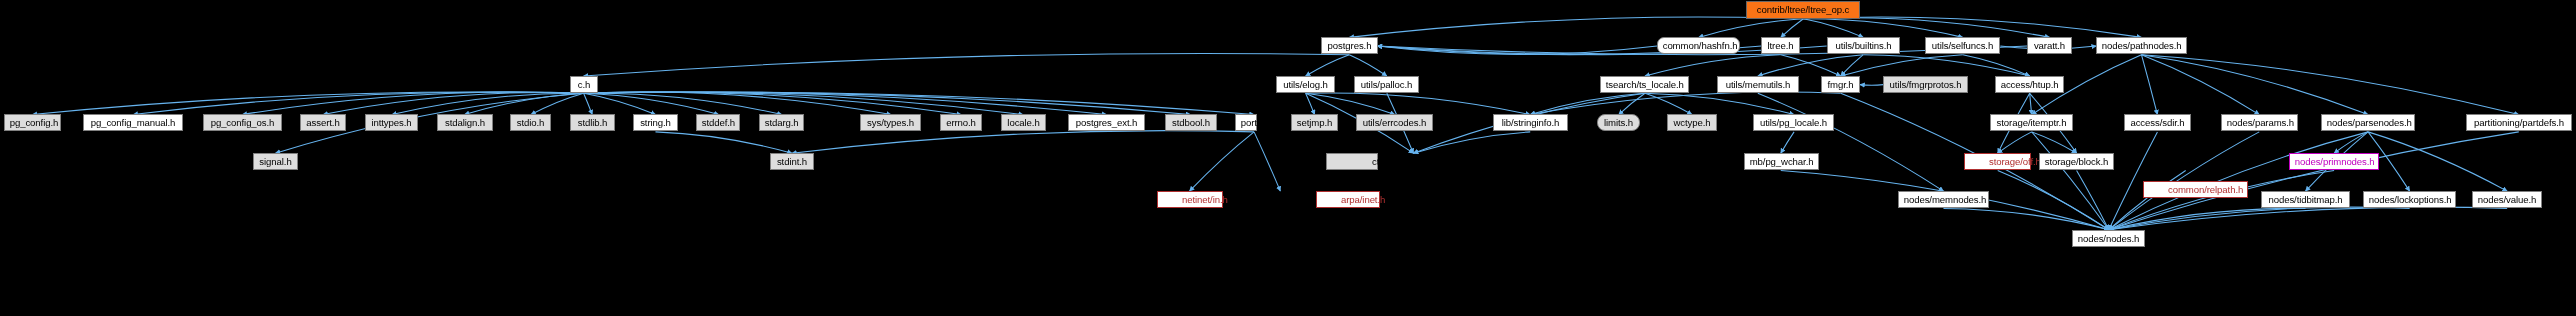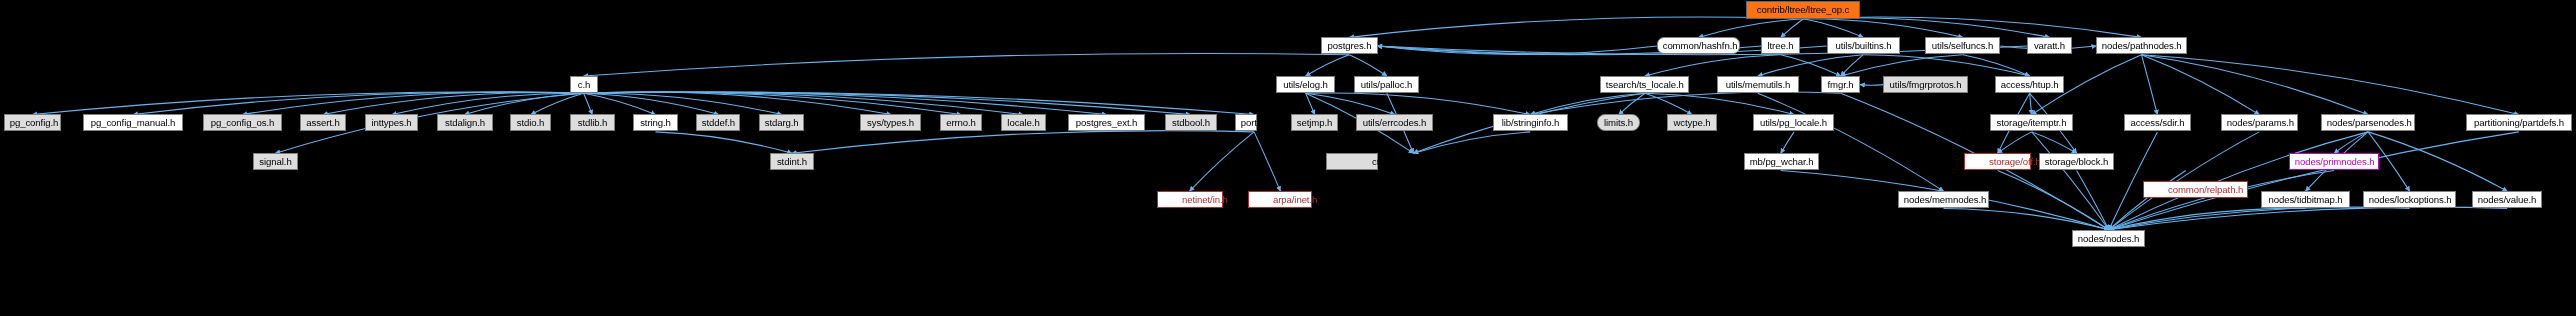--- a/index.html
+++ b/index.html
@@ -205,21 +205,21 @@
       <div class="node" style="left: 2466px; top: 114px; width: 106px;">partitioning/partdefs.h</div>
       <div class="node sys" style="left: 253px; top: 153px; width: 45px;">signal.h</div>
       <div class="node sys" style="left: 770px; top: 153px; width: 44px;">stdint.h</div>
       <div class="node sys" style="left: 1326px; top: 153px; width: 41px; padding-left: 45px;">ctype.h</div>
       <div class="node" style="left: 1744px; top: 153px; width: 75px;">mb/pg_wchar.h</div>
       <div class="node hot" style="left: 1964px; top: 153px; width: 67px;">storage/off.h</div>
       <div class="node" style="left: 2039px; top: 153px; width: 75px;">storage/block.h</div>
       <div class="node hot" style="left: 2143px; top: 153px; width: 105px; margin-top: 28px;">common/relpath.h</div>
       <div class="node magenta" style="left: 2289px; top: 153px; width: 90px;">nodes/primnodes.h</div>
       <div class="node hot" style="left: 1157px; top: 191px; width: 66px;">netinet/in.h</div>
-      <div class="node hot" style="left: 1248px; top: 191px; width: 64px;">arpa/inet.h</div>
+      <div class="node hot" style="left: 1316px; top: 191px; width: 64px;">arpa/inet.h</div>
       <div class="node" style="left: 2261px; top: 191px; width: 89px;">nodes/tidbitmap.h</div>
       <div class="node" style="left: 2363px; top: 191px; width: 93px;">nodes/lockoptions.h</div>
       <div class="node" style="left: 2472px; top: 191px; width: 70px;">nodes/value.h</div>
       <div class="node" style="left: 1898px; top: 191px; width: 91px;">nodes/memnodes.h</div>
       <div class="node" style="left: 2072px; top: 230px; width: 73px;">nodes/nodes.h</div>
     </div>
 </div>
 
 
 </body></html>

